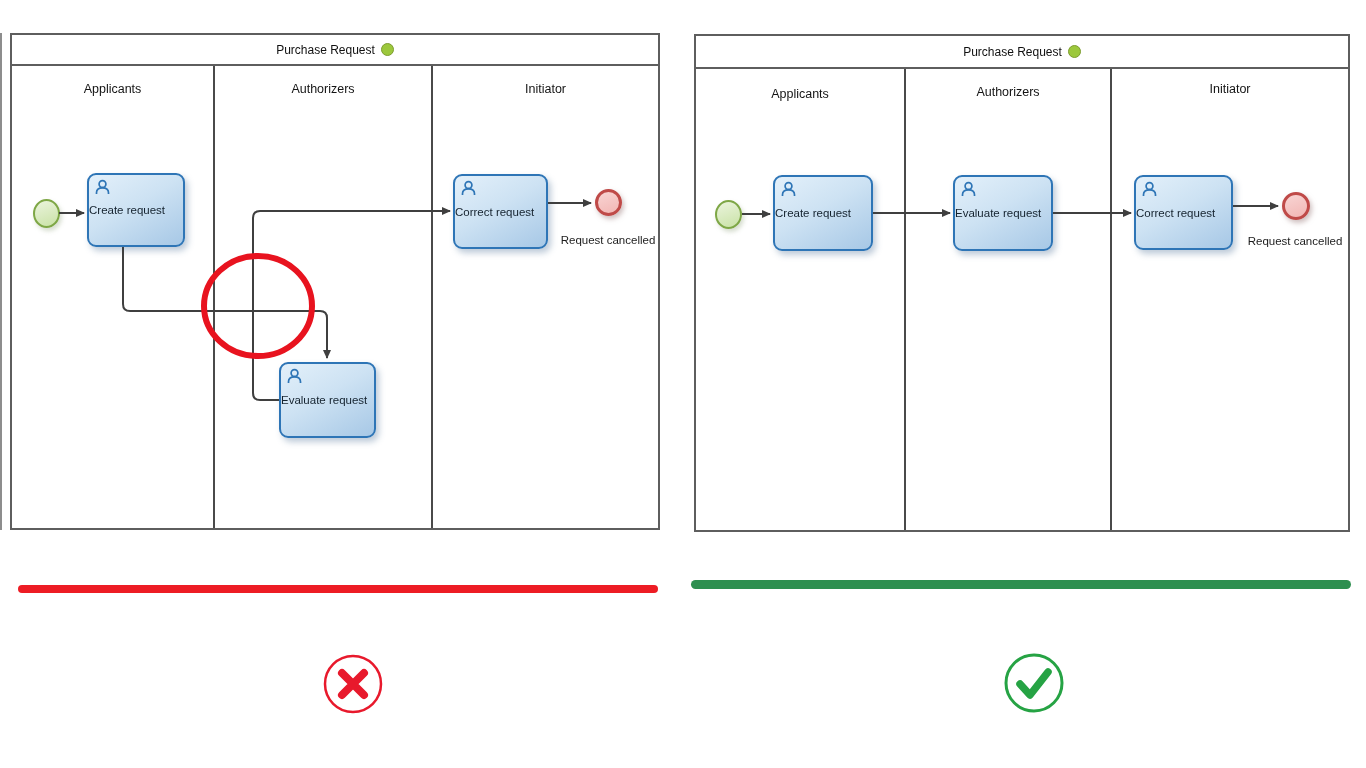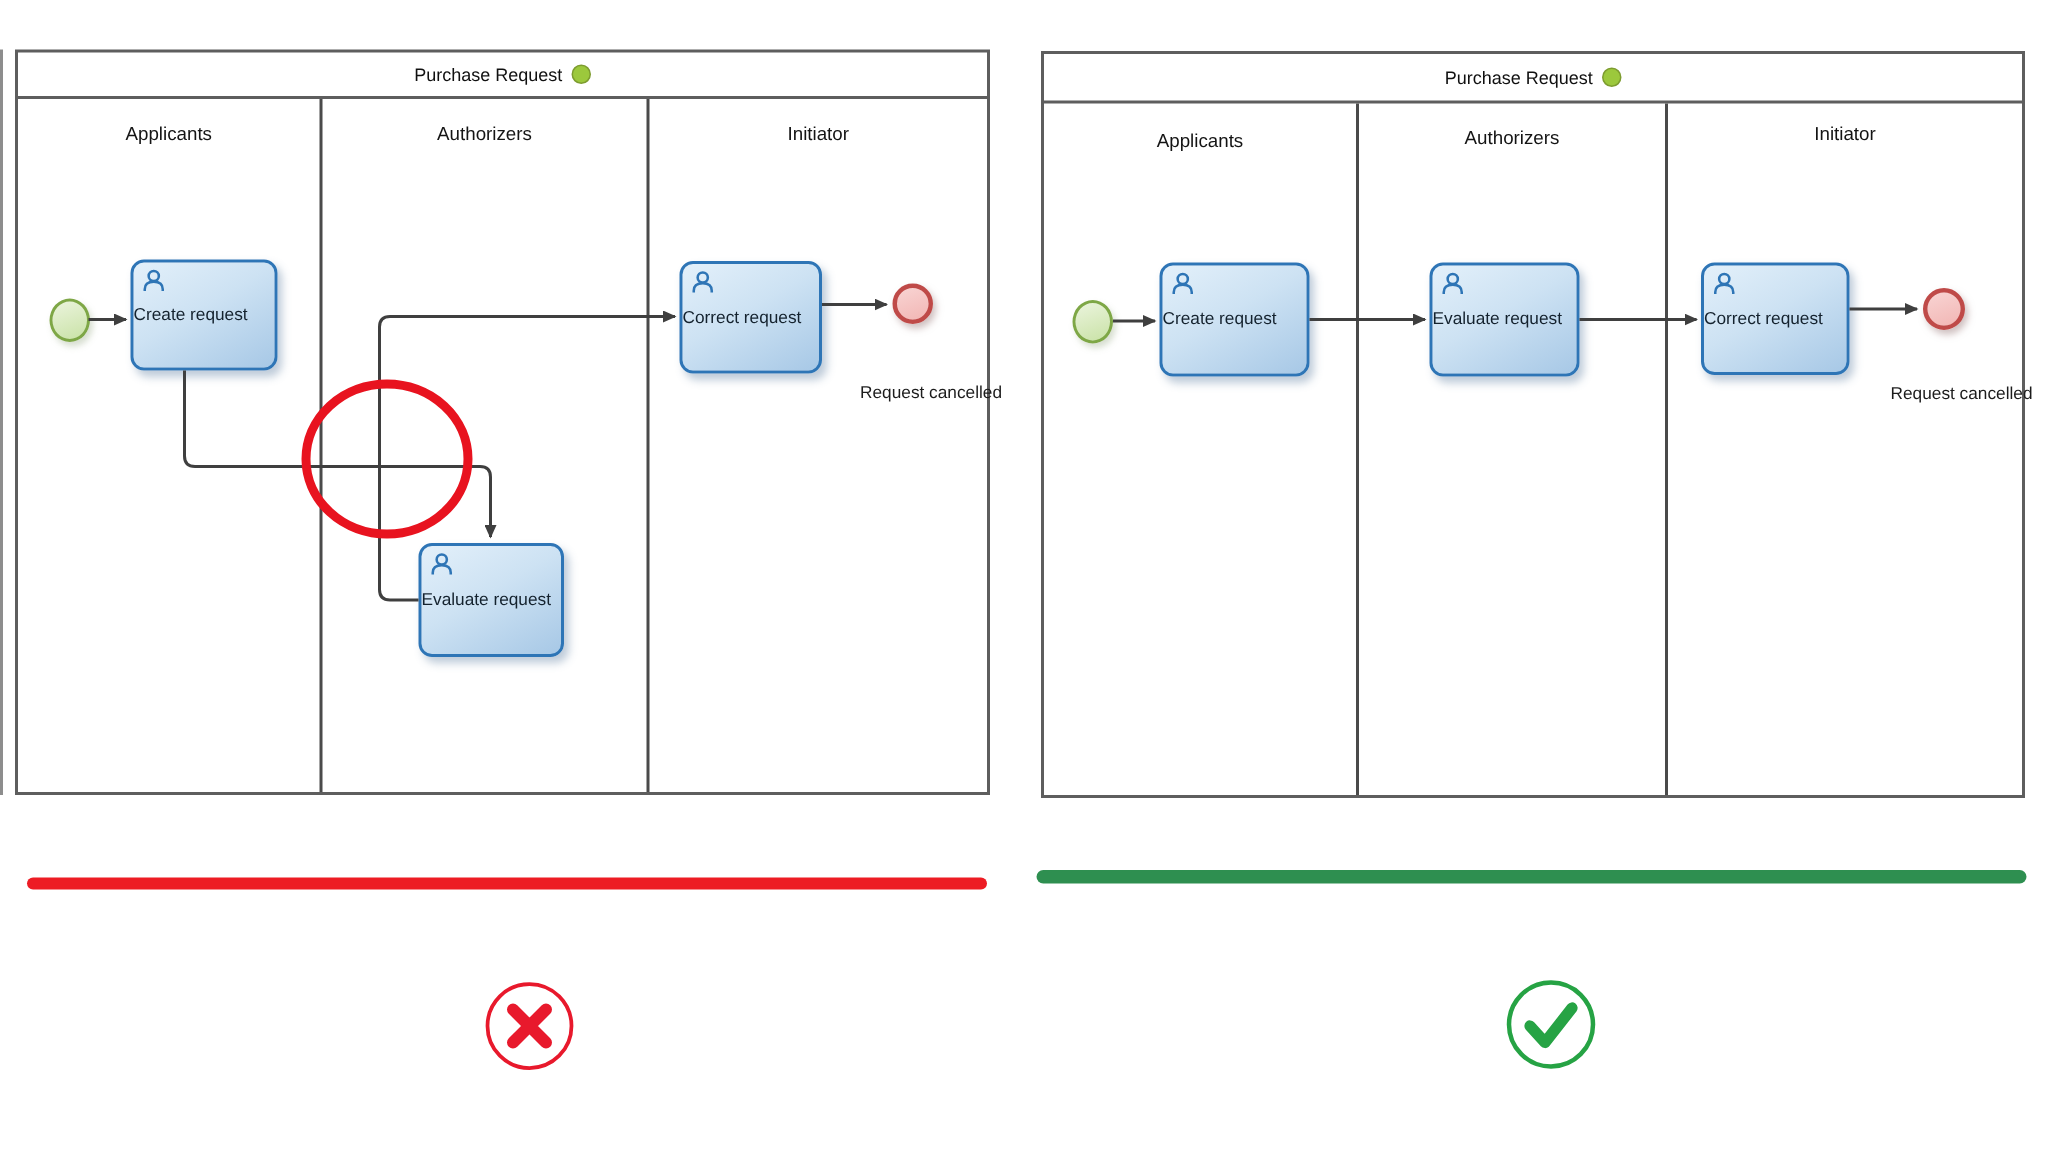--- a/index.html
+++ b/index.html
@@ -23,21 +23,21 @@
         background:linear-gradient(150deg,#e3f0fa 0%,#cde2f3 45%,#a7c8e6 100%);
         box-shadow:3px 4px 6px rgba(110,140,170,.45);
         display:flex;align-items:center;justify-content:flex-start;}
   .task-label{font-size:11.5px;color:#14222e;white-space:nowrap;}
   .user-icon{position:absolute;top:4px;left:5px;}
   .event{position:absolute;border-radius:50%;box-sizing:border-box;}
   .start-event{border:2px solid #7ea746;background:linear-gradient(160deg,#ebf4dd,#c9e2a6);
                box-shadow:2px 3px 4px rgba(140,160,120,.35);}
   .end-event{border:3px solid #bf4a48;background:linear-gradient(160deg,#f8d4d3,#f2b6b4);
              box-shadow:2px 3px 5px rgba(160,130,130,.5);}
-  .event-label{position:absolute;font-size:11.5px;color:#1c1c1c;text-align:right;white-space:nowrap;margin-top:22px;}
+  .event-label{position:absolute;font-size:11.5px;color:#1c1c1c;text-align:center;white-space:nowrap;}
 
   
   .bar{position:absolute;border-radius:5px;}
   .bar-bad{background:#ed1c24;}
   .bar-good{background:#2e8f50;}
 
   .overlay{position:absolute;left:0;top:0;pointer-events:none;}
   .edge-line{position:absolute;background:#8d8d8d;}
 </style>
 </head>

